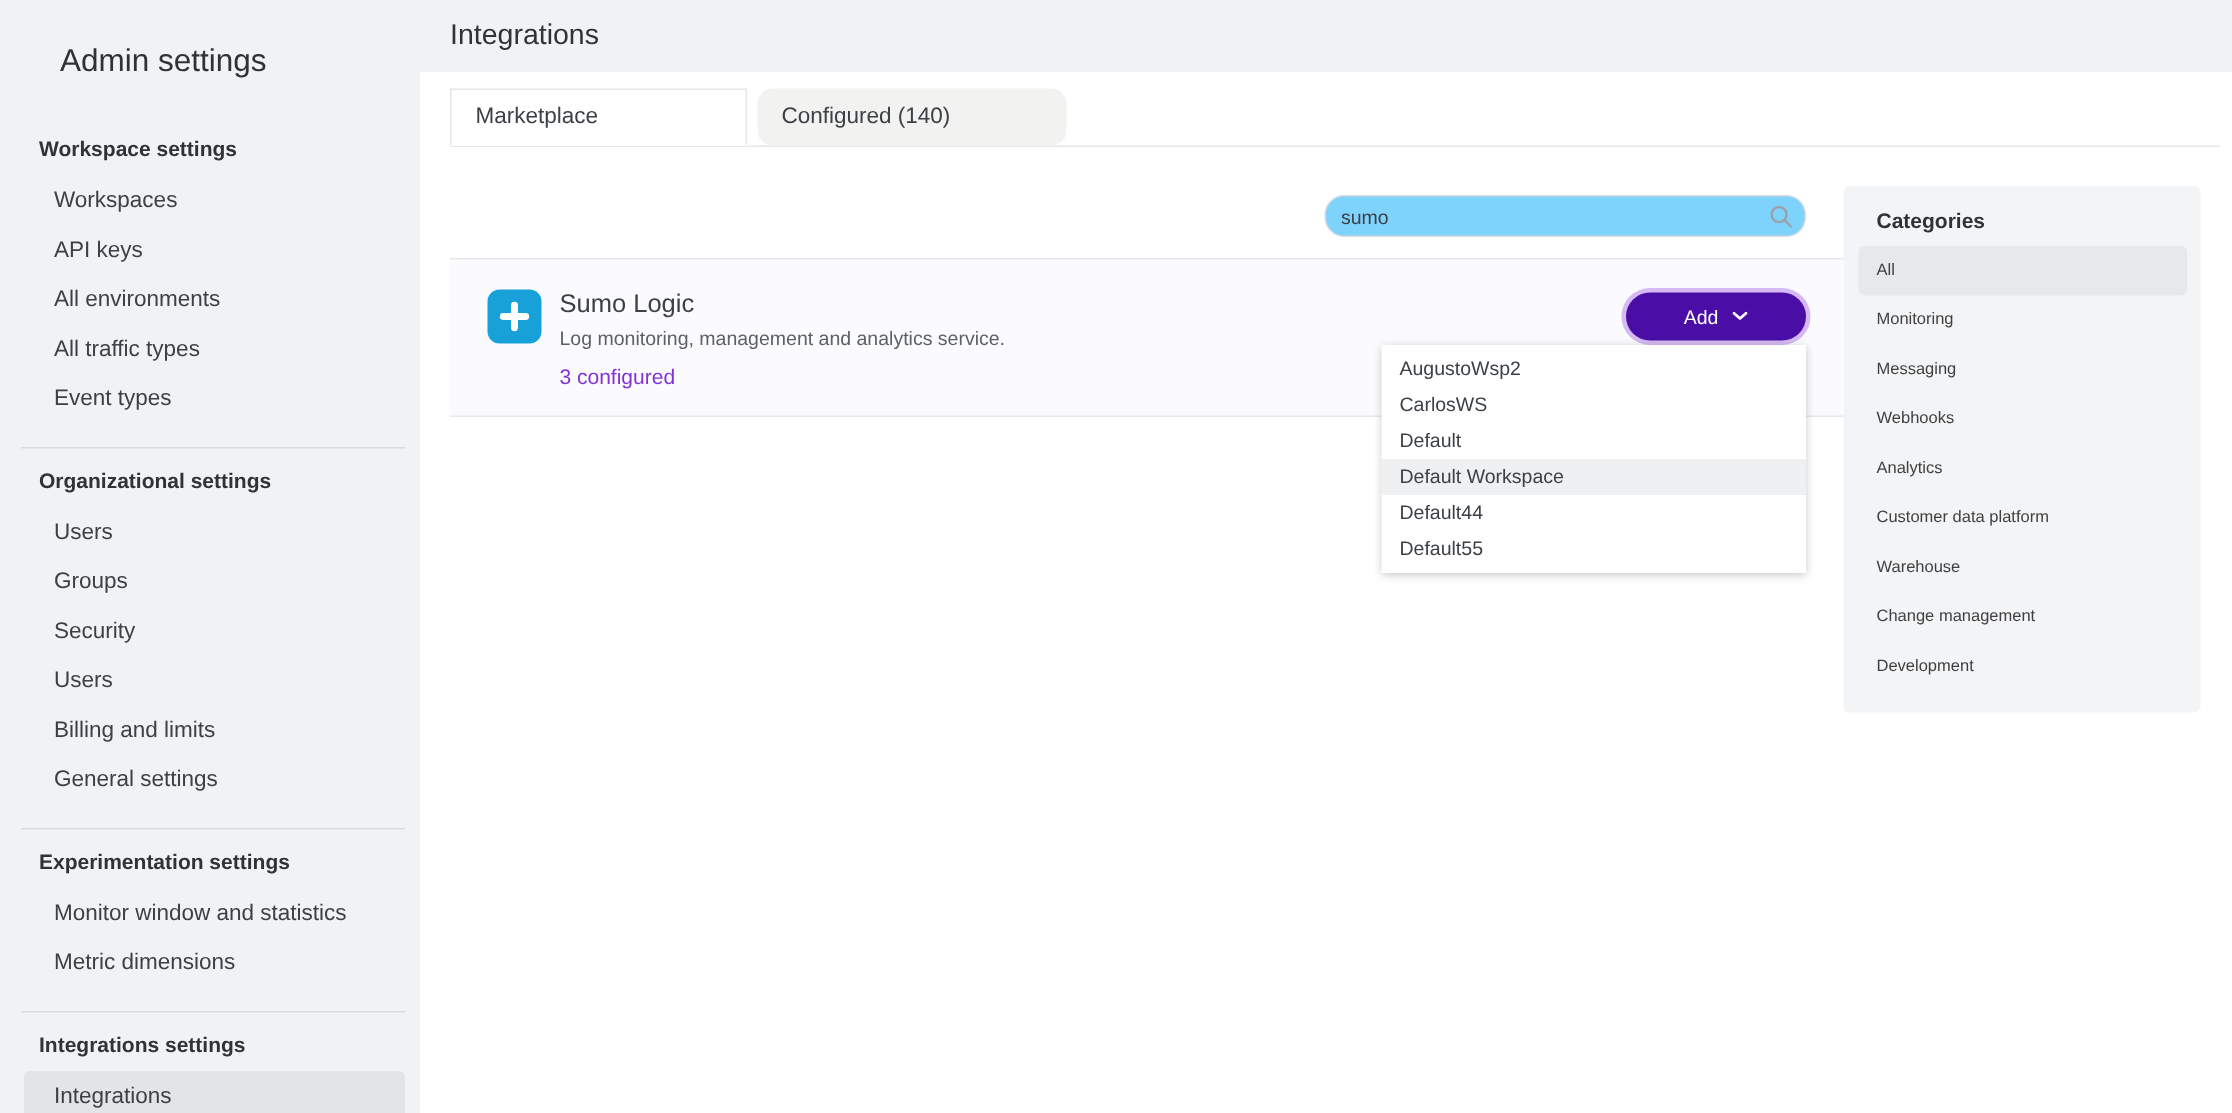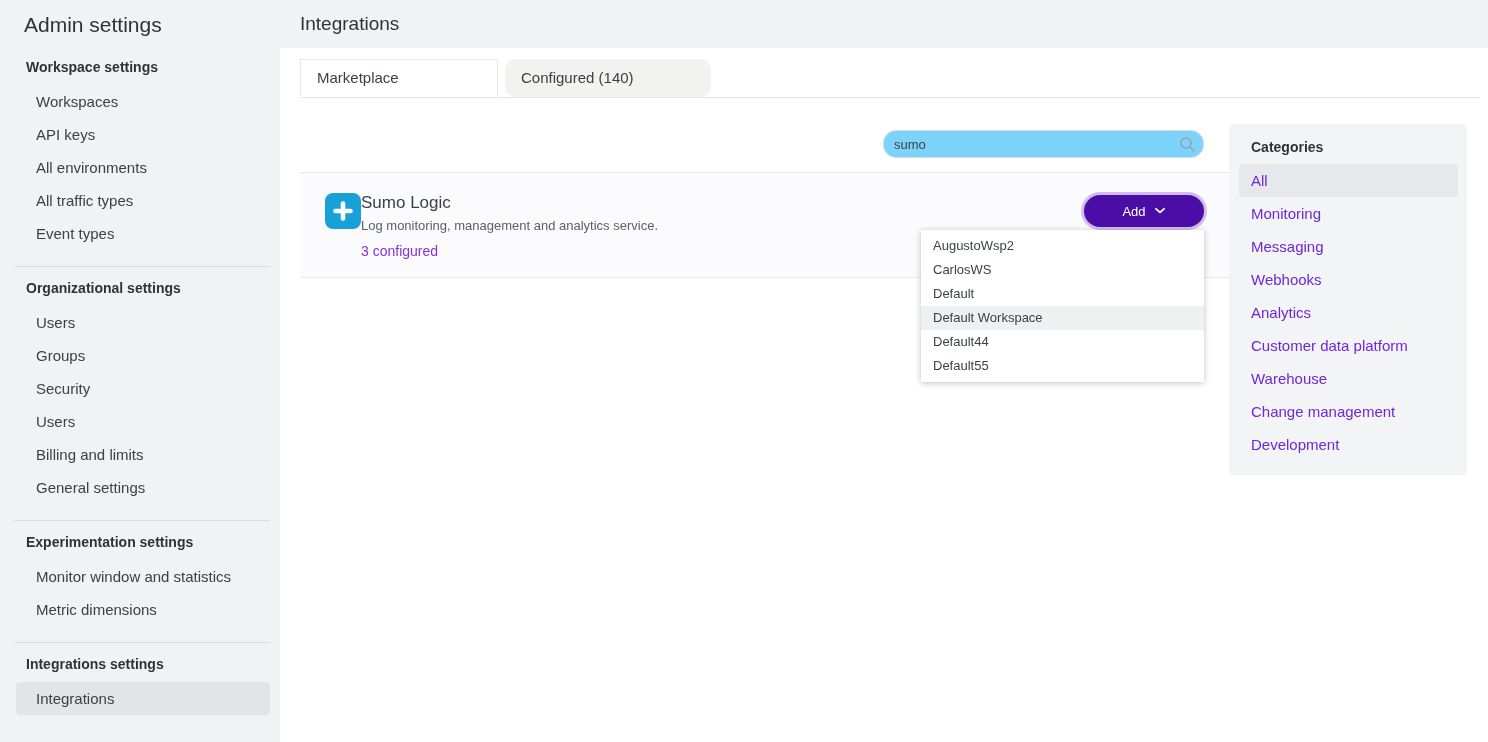--- a/index.html
+++ b/index.html
@@ -7,21 +7,21 @@
   body {
     width: 1488px; height: 742px; overflow: hidden;
     font-family: "Liberation Sans", sans-serif;
     background: #ffffff; color: #3c4147;
     -webkit-font-smoothing: antialiased;
   }
   .app { display: flex; width: 1488px; height: 742px; }
 
   
   .sidebar { width: 280px; min-width: 280px; background: #f1f2f4; height: 100%; }
-  .side-title { margin: 0; padding: 12px 24px 8px; font-size: 21px; line-height: 26px; font-weight: 500; color: #2f3338; }
+  .side-title { margin: 16px; padding: 12px 24px 8px; font-size: 21px; line-height: 26px; font-weight: 500; color: #2f3338; }
   .side-heading { padding: 12px 26px 9px; font-size: 14px; line-height: 18px; font-weight: 700; color: #2f3338; }
   .side-item { height: 33px; line-height: 33px; padding-left: 36px; font-size: 15px; color: #3c4147; cursor: pointer; white-space: nowrap; }
   .side-item.active { background: #e3e4e6; border-radius: 4px; margin: 0 10px 0 16px; padding-left: 20px; }
   .side-section + .side-section::before { content: ""; display: block; border-top: 1px solid #d9dbde; margin: 16px 10px 0 14px; }
 
   
   .main { flex: 1; display: flex; flex-direction: column; min-width: 0; }
   .page-header { height: 48px; background: #f1f2f4; display: flex; align-items: center; padding-left: 20px; flex: none; }
   .page-title { font-size: 19px; color: #2f3338; }
 
@@ -33,35 +33,35 @@
   .content-row { display: flex; flex: 1; align-items: flex-start; min-height: 0; }
   .left-col { flex: 1; min-width: 0; }
 
   .search-row { display: flex; justify-content: flex-end; margin: 32px 25px 0 20px; }
   .search-box { position: relative; width: 321px; height: 28px; }
   .search-input { width: 100%; height: 28px; border: 1px solid #d8dbde; border-radius: 13px; padding: 0 32px 0 10px; font-size: 13px; color: #3c4147; font-family: inherit; background: #7dd3fc; outline: none; }
   .search-icon { position: absolute; right: 8px; top: 6px; pointer-events: none; }
 
   .integration-row { margin: 14px 0 0 20px; border-top: 1px solid #e7e8ea; border-bottom: 1px solid #e7e8ea; background: #fbfbfd; display: flex; align-items: flex-start; padding: 20px 25px 0; height: 106px; position: relative; }
   .int-icon { width: 36px; height: 36px; border-radius: 8px; background: #18a0d8; display: flex; align-items: center; justify-content: center; flex: none; }
-  .int-info { margin-left: 0; }
+  .int-info { margin-left: 12px; }
   .int-name { font-size: 17px; color: #3c4147; line-height: 20px; }
   .int-desc { font-size: 13px; color: #5c6167; margin-top: 5px; }
   .int-link { font-size: 14px; color: #8233d7; margin-top: 10px; display: inline-block; cursor: pointer; text-decoration: none; }
 
   .add-wrap { margin-left: auto; position: relative; margin-top: 2px; flex: none; }
   .add-btn { width: 120px; height: 32px; border-radius: 16px; background: #4a0da6; border: none; color: #fff; font-size: 13px; font-family: inherit; display: flex; align-items: center; justify-content: center; gap: 8px; cursor: pointer; box-shadow: 0 0 0 3px #d4b9f2; }
   .dropdown { position: absolute; top: 35px; right: 0; width: 283px; background: #fff; box-shadow: 0 1px 6px rgba(0,0,0,.25); padding-top: 4px; height: 152px; overflow: hidden; z-index: 5; }
   .dropdown-item { height: 24px; line-height: 24px; padding-left: 12px; font-size: 13px; color: #3c4147; cursor: pointer; white-space: nowrap; }
   .dropdown-item.highlighted { background: #eef0f2; }
 
   
   .categories { width: 238px; min-width: 238px; background: #f3f4f6; border-radius: 4px; margin: 26px 21px 0 0; padding: 4px 0 14px; }
   .cat-heading { font-size: 14px; line-height: 18px; font-weight: 700; color: #2f3338; padding: 10px 22px 8px; }
-  .cat-item { height: 33px; line-height: 33px; padding-left: 22px; font-size: 15px; color: #6d28d9; cursor: pointer; white-space: nowrap; }
+  .cat-item { height: 33px; line-height: 33px; padding-left: 22px; font-size: 11px; color: #404040; cursor: pointer; white-space: nowrap; }
   .cat-item.active { background: #e7e8ea; border-radius: 4px; margin: 0 9px 0 10px; padding-left: 12px; }
 </style>
 </head>
 <body>
 
 <div class="app">
 
   <aside class="sidebar">
     <h1 class="side-title">Admin settings</h1>
     <nav class="side-sections">

